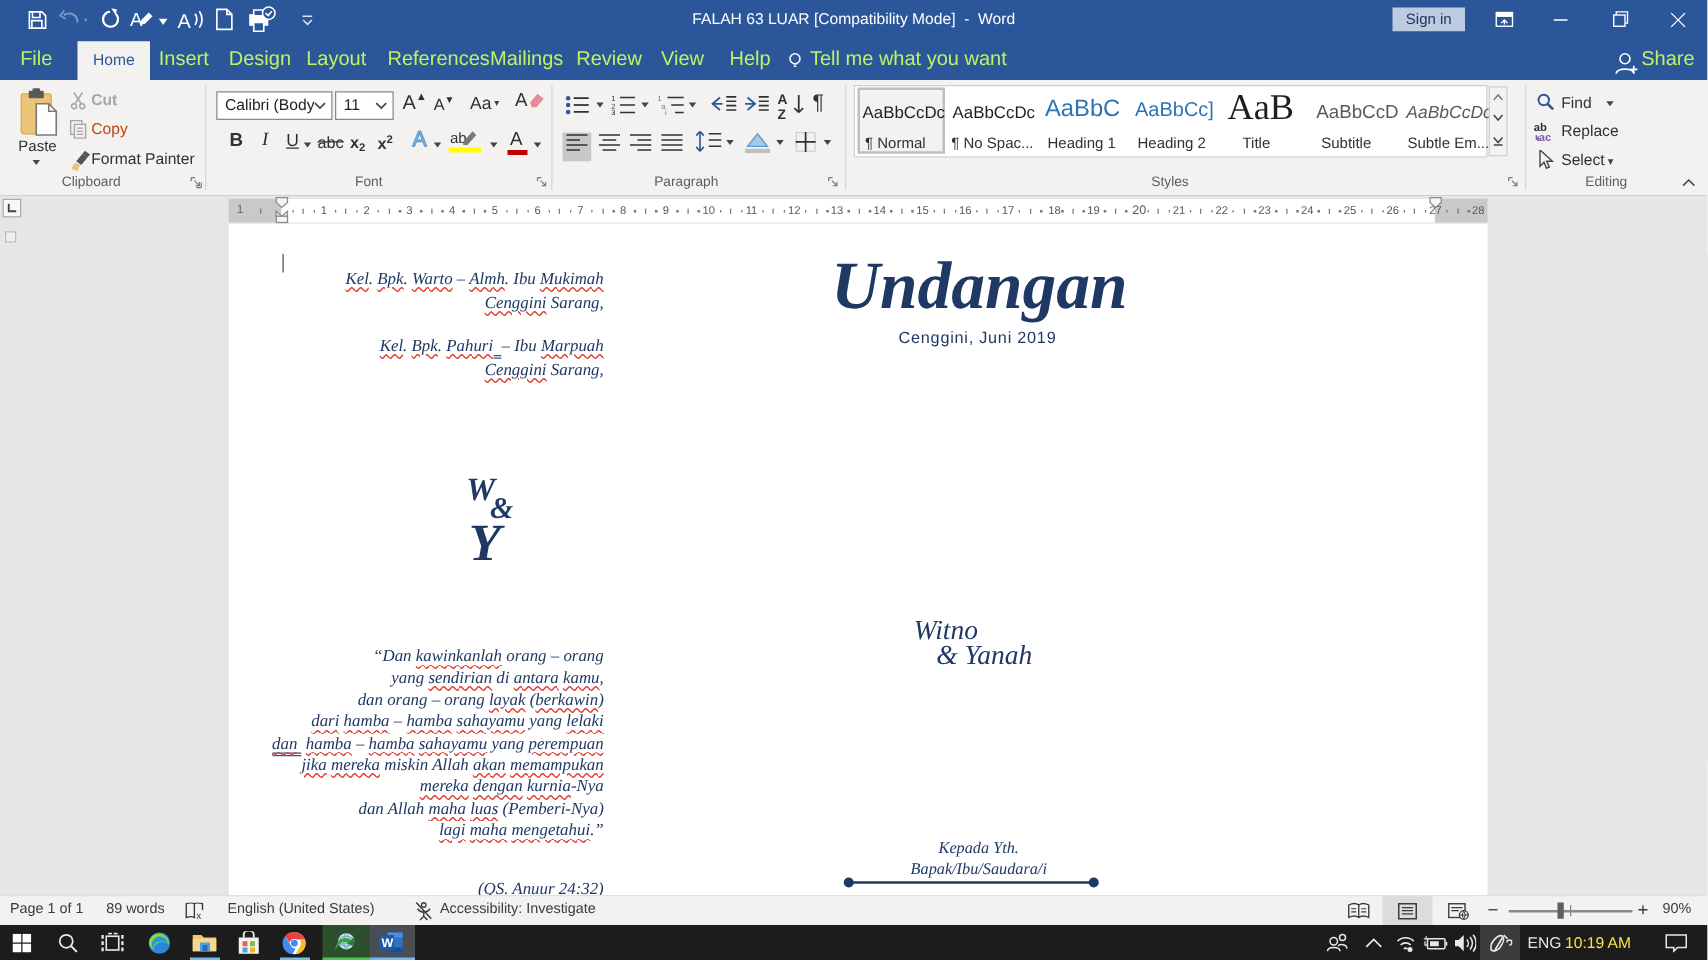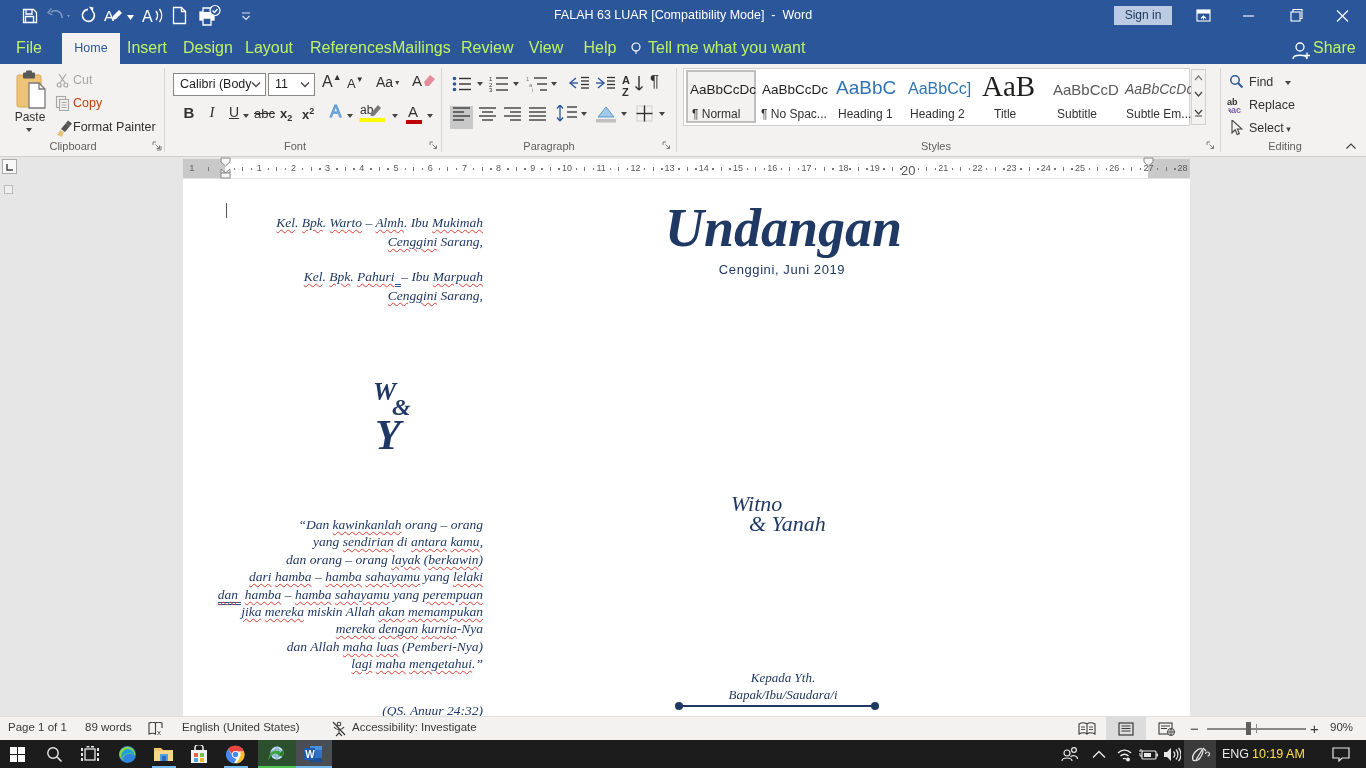--- a/index.html
+++ b/index.html
@@ -130,21 +130,21 @@
     </svg>
     <div class="abs" style="left:6px;top:46px;width:48px;text-align:center;font-size:12px;color:#323130;">Paste</div>
     <div class="abs ddarrow" style="left:26px;top:64px;"></div>
     <svg class="abs" style="left:56px;top:9px" width="15" height="15" viewBox="0 0 15 15">
       <g stroke="#a8a6a4" fill="none" stroke-width="1.2">
         <path d="M3 1 l6 9 M10 1 l-6 9"></path>
         <circle cx="3.2" cy="12" r="2"></circle>
         <circle cx="9.8" cy="12" r="2"></circle>
       </g>
     </svg>
-    <div class="abs" style="left:73px;top:9px;font-size:12.5px;color:#a8a6a4;">Cut</div>
+    <div class="abs" style="left:73px;top:9px;font-size:12.5px;color:#a8a6a4;font-weight:bold;">Cut</div>
     <svg class="abs" style="left:55px;top:31px" width="16" height="16" viewBox="0 0 16 16">
       <g stroke="#a8a6a4" fill="none" stroke-width="1.1">
         <rect x="1.5" y="1.5" width="9" height="11"></rect>
         <rect x="4.5" y="4.5" width="9" height="11" fill="#f3f2f1"></rect>
         <path d="M6.5 7.5 h5 M6.5 10 h5 M6.5 12.5 h5" stroke-width="1"></path>
       </g>
     </svg>
     <div class="abs" style="left:73px;top:32px;font-size:12.5px;color:#c2410c;">Copy</div>
     <svg class="abs" style="left:55px;top:55px" width="18" height="18" viewBox="0 0 18 18">
       <path d="M2 16 l3 -5 l4 2 l-2 5 z" fill="#e8c27e"></path>
@@ -504,21 +504,21 @@
       <div style="position:absolute;left:640.5px;top:8px;width:1px;height:4px;background:#777;"></div>
       <div style="position:absolute;left:649.05px;top:9px;width:1.5px;height:1.5px;background:#777;"></div>
       <div style="position:absolute;left:649.6px;top:4px;width:16px;text-align:right;font-size:9px;color:#595959;">18</div>
       <div style="position:absolute;left:666.15px;top:9px;width:1.5px;height:1.5px;background:#777;"></div>
       <div style="position:absolute;left:674.7px;top:8px;width:1px;height:4px;background:#777;"></div>
       <div style="position:absolute;left:683.25px;top:9px;width:1.5px;height:1.5px;background:#777;"></div>
       <div style="position:absolute;left:683.8000000000001px;top:4px;width:16px;text-align:center;font-size:9px;color:#595959;">19</div>
       <div style="position:absolute;left:700.35px;top:9px;width:1.5px;height:1.5px;background:#777;"></div>
       <div style="position:absolute;left:708.9000000000001px;top:8px;width:1px;height:4px;background:#777;"></div>
       <div style="position:absolute;left:717.45px;top:9px;width:1.5px;height:1.5px;background:#777;"></div>
-      <div style="position:absolute;left:718px;top:4px;width:16px;text-align:left;font-size:13px;color:#595959;">20</div>
+      <div style="position:absolute;left:718px;top:4px;width:16px;text-align:right;font-size:10px;color:#595959;">20</div>
       <div style="position:absolute;left:734.55px;top:9px;width:1.5px;height:1.5px;background:#777;"></div>
       <div style="position:absolute;left:743.1px;top:8px;width:1px;height:4px;background:#777;"></div>
       <div style="position:absolute;left:751.65px;top:9px;width:1.5px;height:1.5px;background:#777;"></div>
       <div style="position:absolute;left:752.2px;top:4px;width:16px;text-align:center;font-size:9px;color:#595959;">21</div>
       <div style="position:absolute;left:768.75px;top:9px;width:1.5px;height:1.5px;background:#777;"></div>
       <div style="position:absolute;left:777.3000000000001px;top:8px;width:1px;height:4px;background:#777;"></div>
       <div style="position:absolute;left:785.85px;top:9px;width:1.5px;height:1.5px;background:#777;"></div>
       <div style="position:absolute;left:786.4000000000001px;top:4px;width:16px;text-align:center;font-size:9px;color:#595959;">22</div>
       <div style="position:absolute;left:802.95px;top:9px;width:1.5px;height:1.5px;background:#777;"></div>
       <div style="position:absolute;left:811.5000000000001px;top:8px;width:1px;height:4px;background:#777;"></div>

